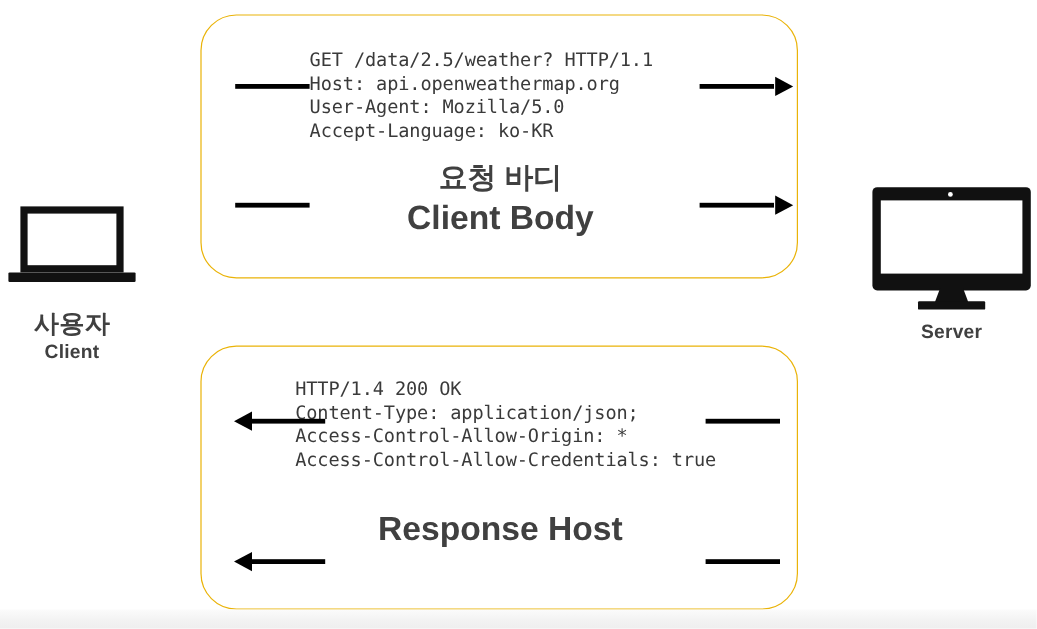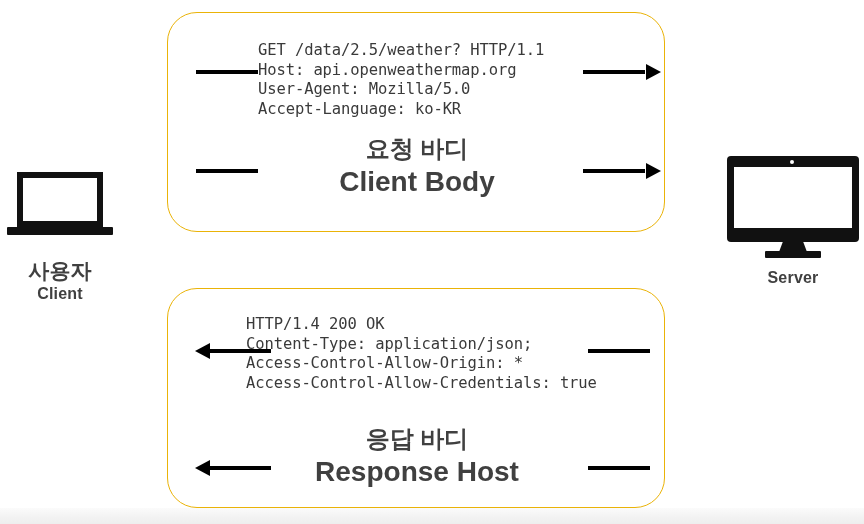--- a/index.html
+++ b/index.html
@@ -275,21 +275,20 @@
 
   <div class="msg-box" id="response-box">
     <div class="row headers-row">
       <div class="headers-text" id="response-headers">HTTP/1.4 200 OK
 Content-Type: application/json;
 Access-Control-Allow-Origin: *
 Access-Control-Allow-Credentials: true</div>
     </div>
     <div class="row body-row">
       <div class="body-label" id="response-body-label">
-        <span class="ko">응답 바디</span>
         <span class="en">Response Host</span>
       </div>
     </div>
   </div>
 
   <div class="connector plain-line" id="req-left-line">
     <div class="conn-line"></div>
   </div>
   <div class="connector arrow-right" id="req-right-arrow">
     <div class="conn-line"></div>

